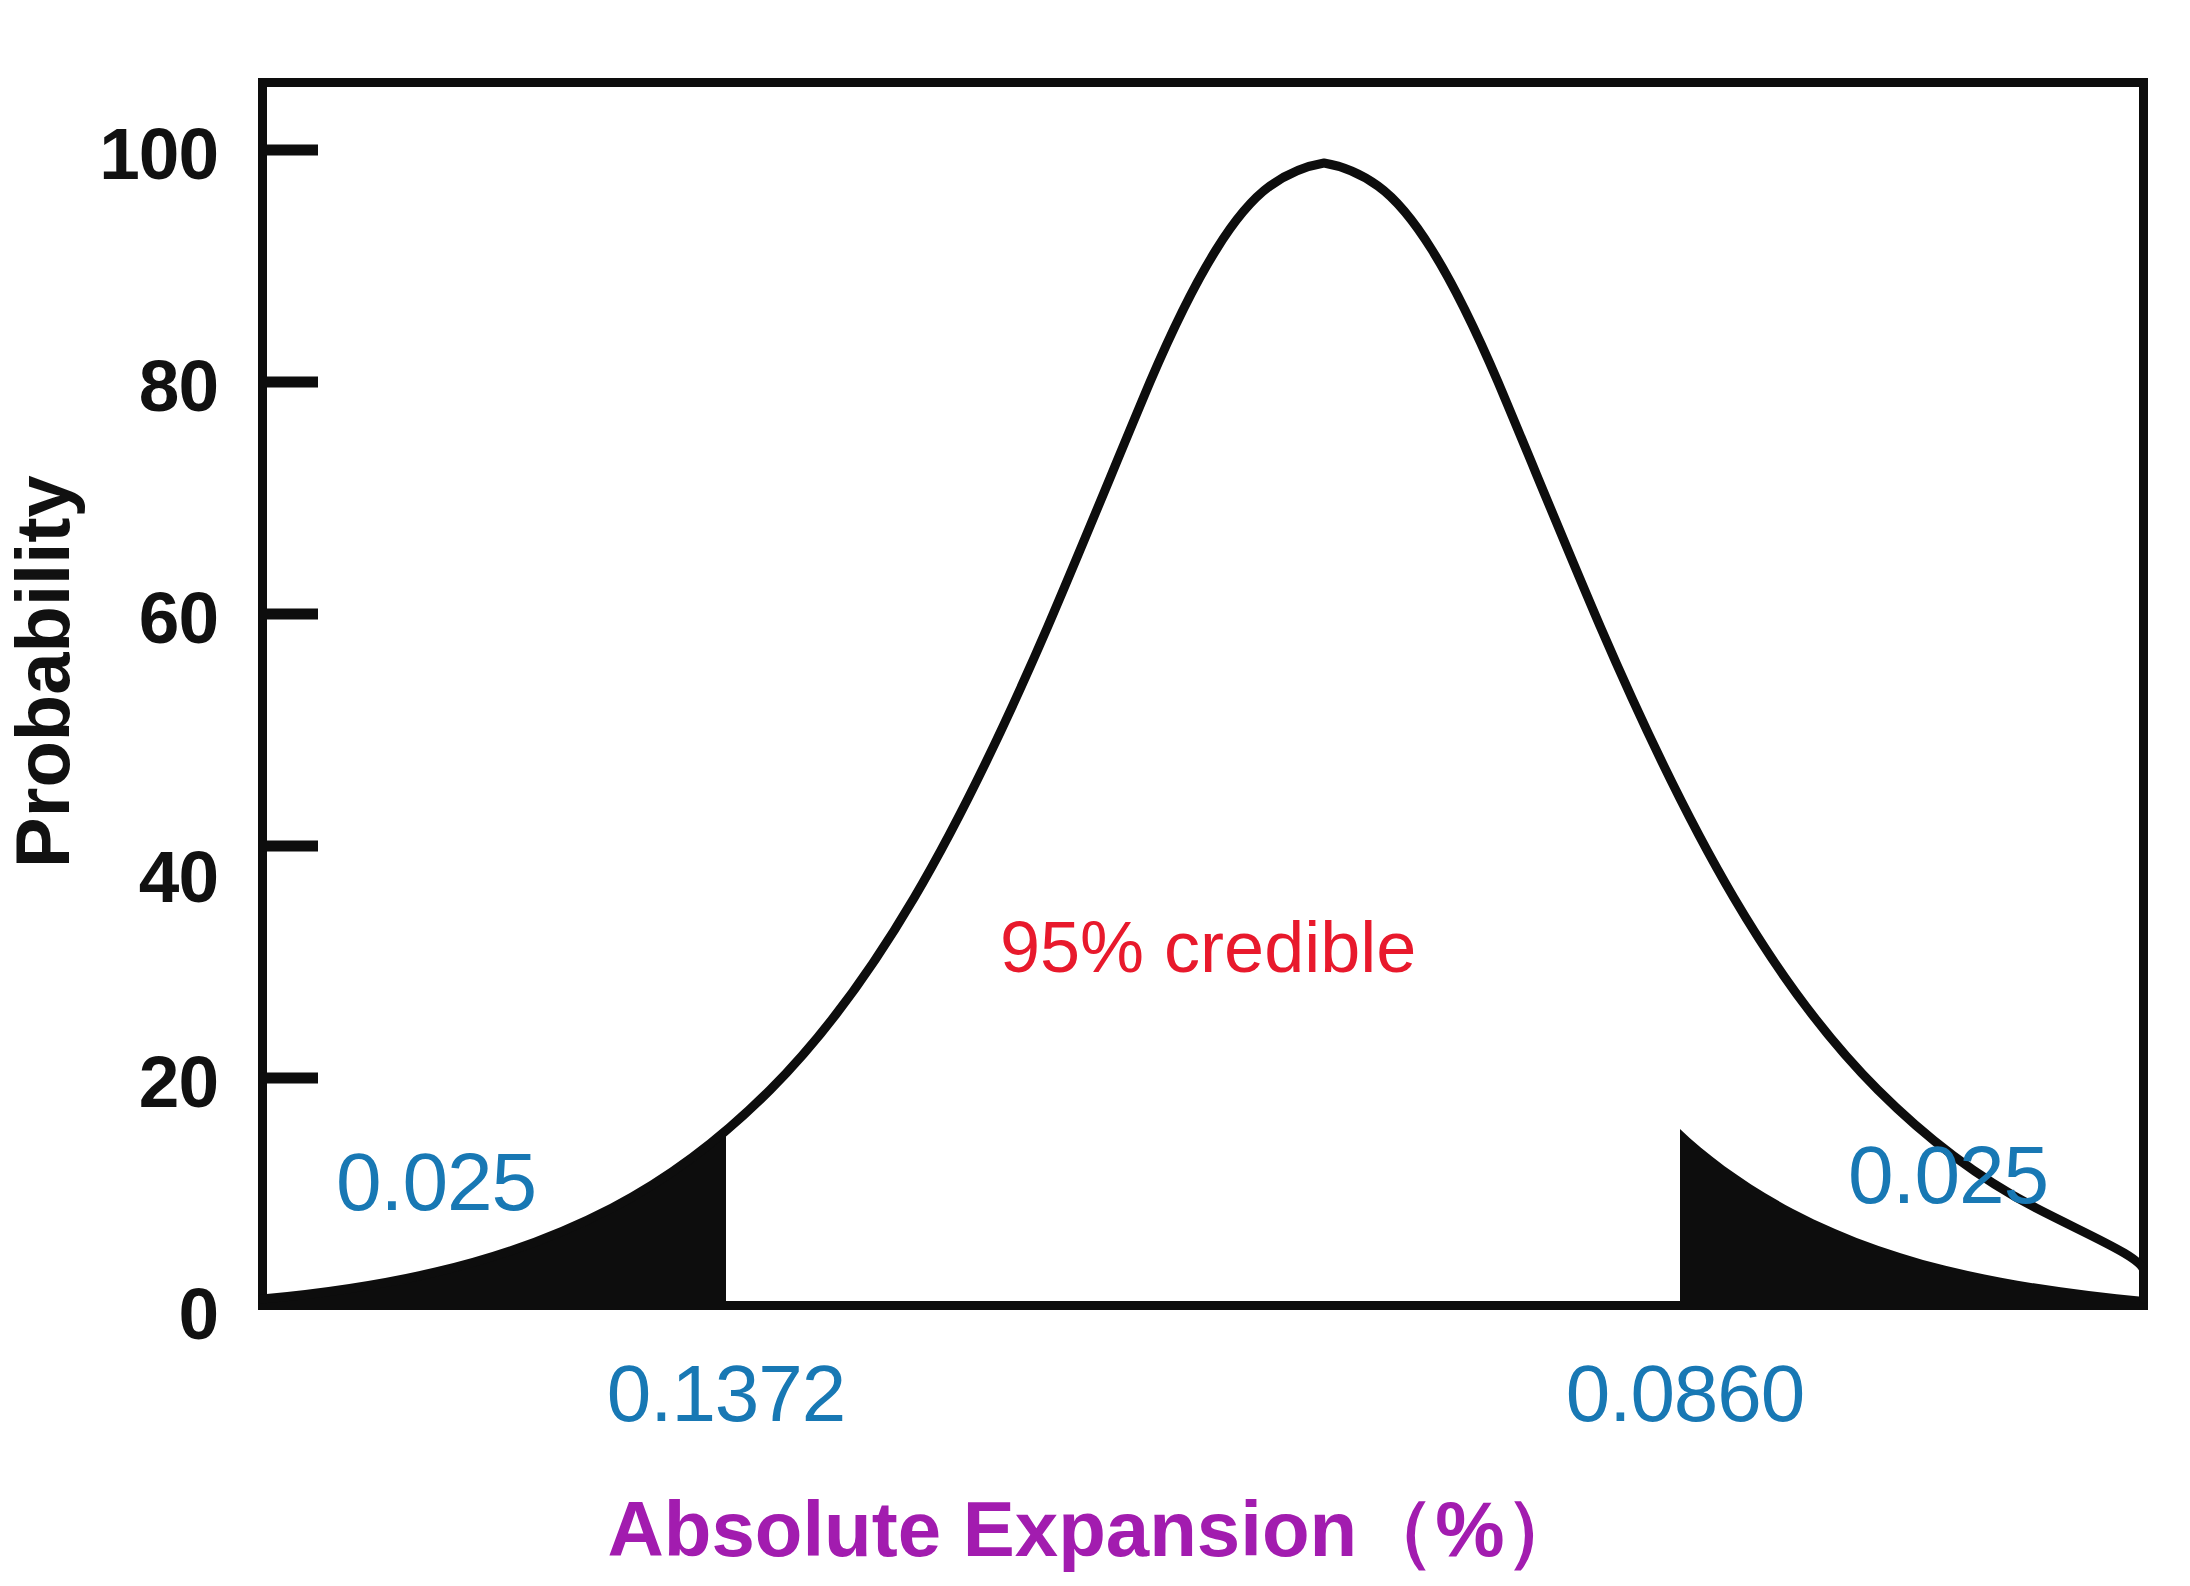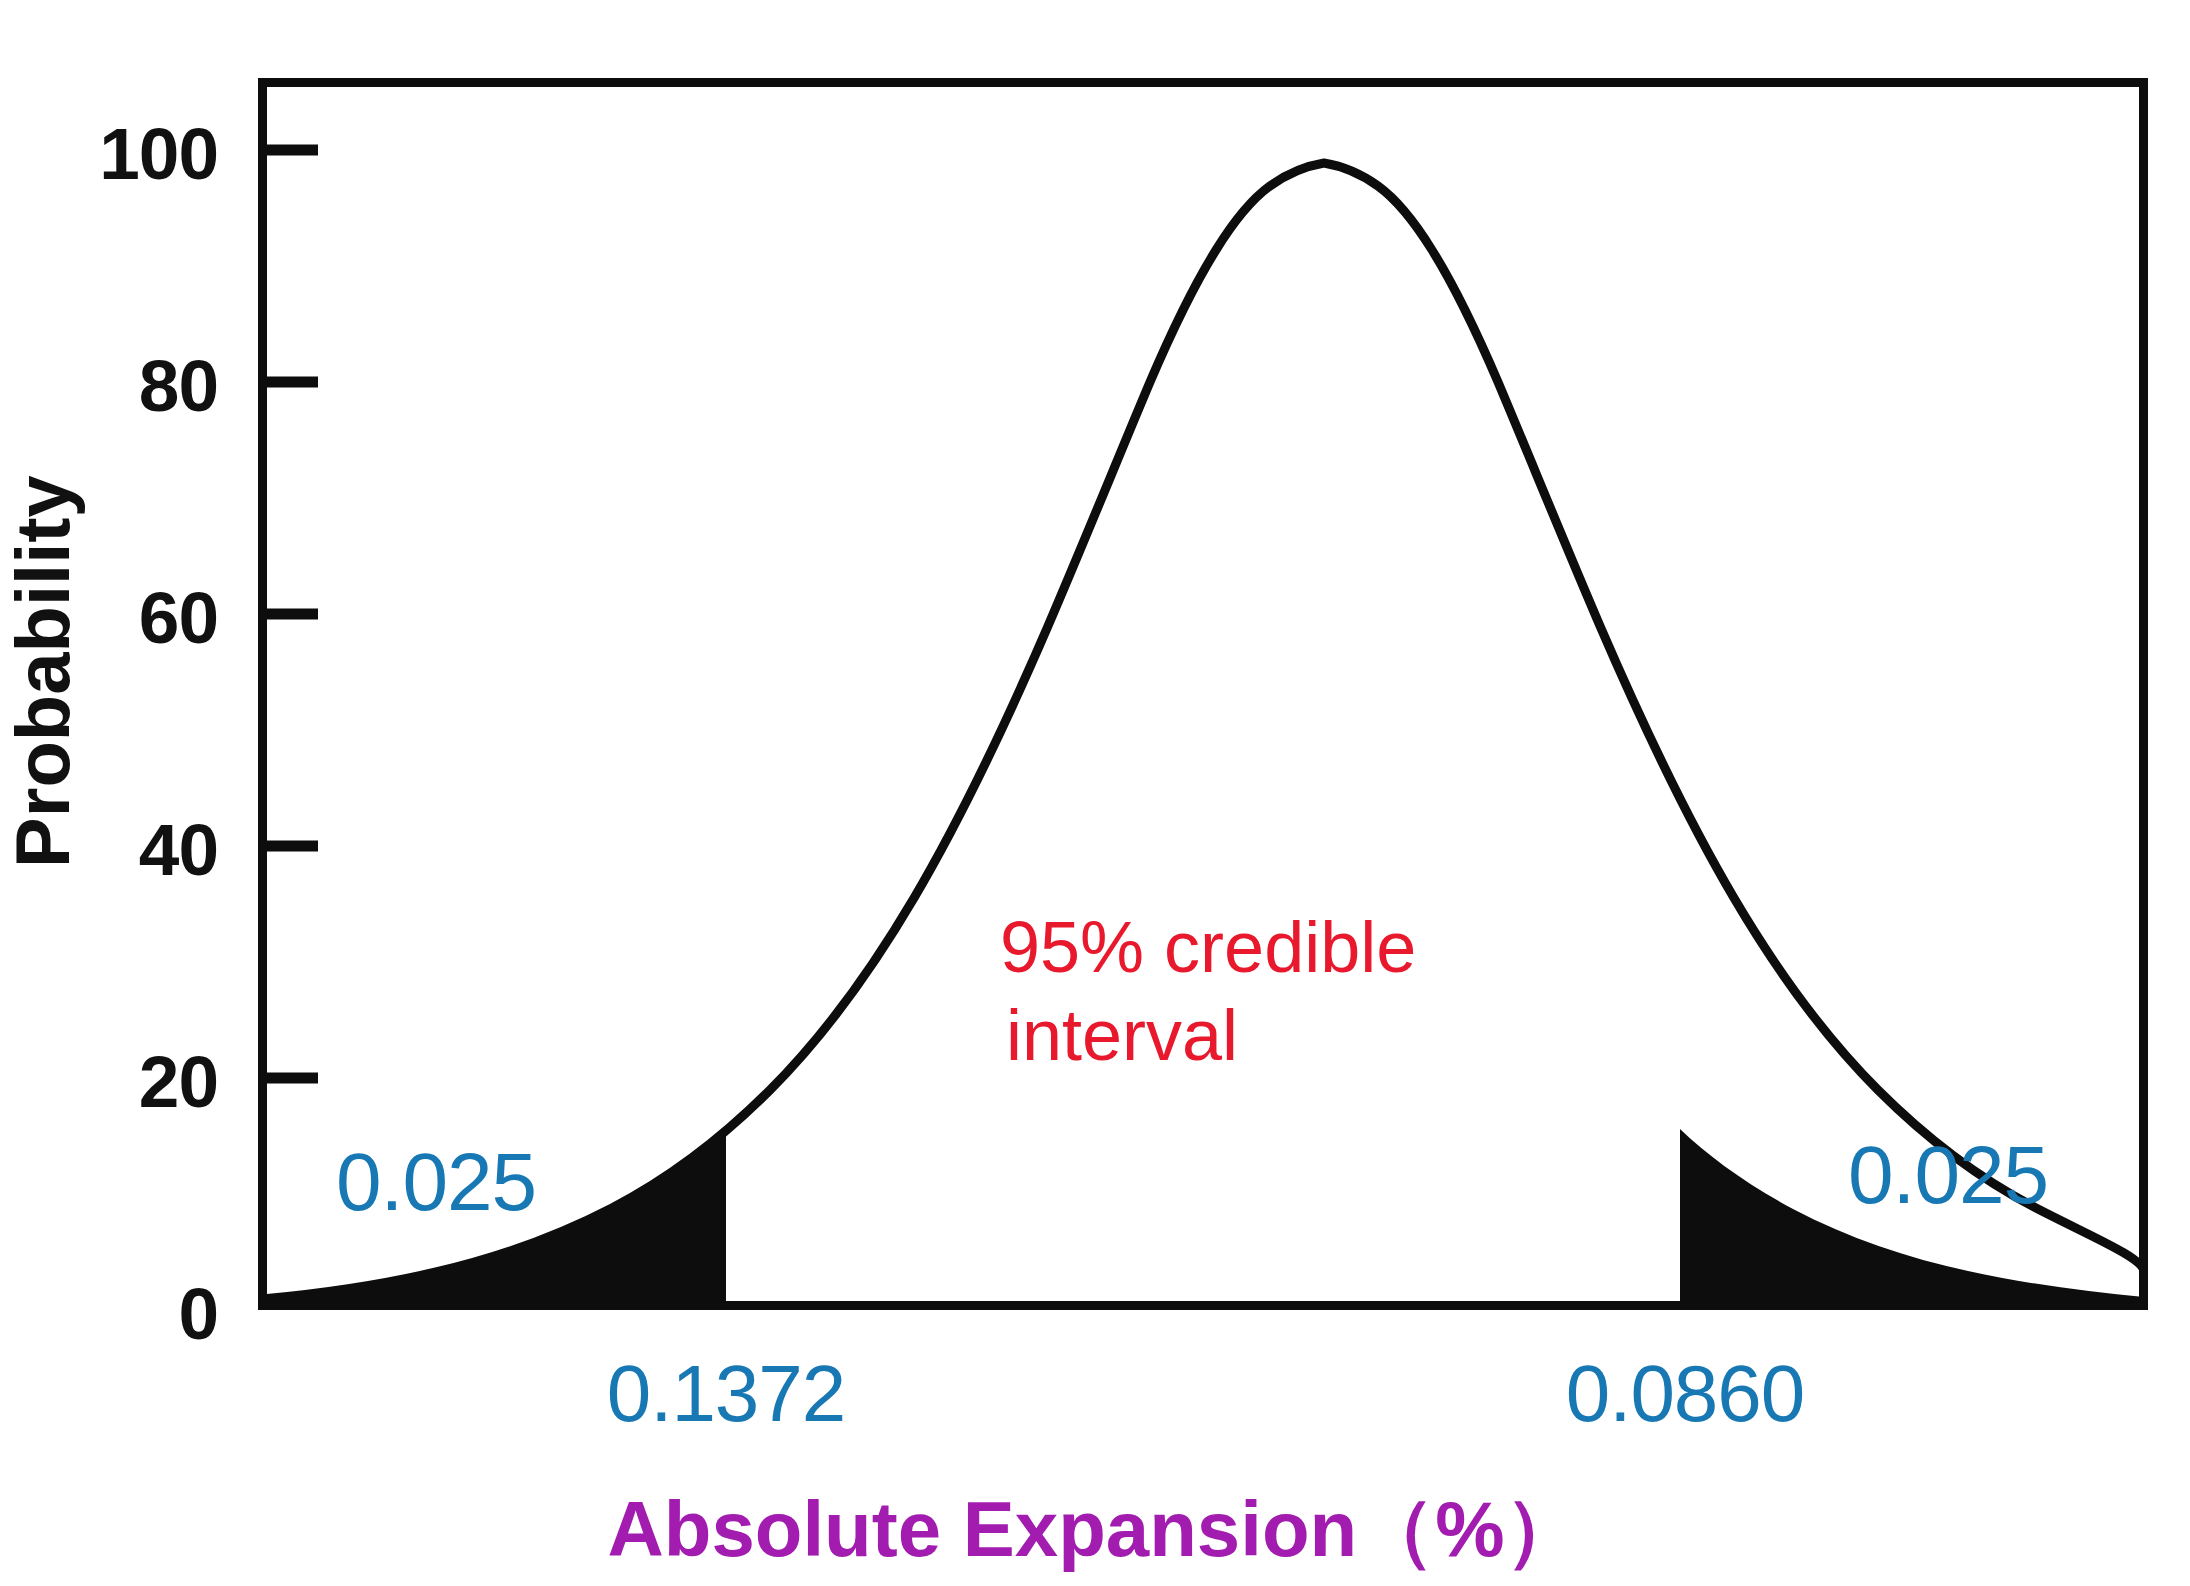--- a/index.html
+++ b/index.html
@@ -130,21 +130,21 @@
 </style>
 </head>
 <body>
 
 <div id="figure">
 
   <div id="ytick-labels">
     <div class="ytick-label" style="top:112px;">100</div>
     <div class="ytick-label" style="top:344px;">80</div>
     <div class="ytick-label" style="top:576px;">60</div>
-    <div class="ytick-label" style="top:808px;text-align:right;">40</div>
+    <div class="ytick-label" style="top:835px;text-align:right;">40</div>
     <div class="ytick-label" style="top:1040px;">20</div>
     <div class="ytick-label" style="top:1272px;">0</div>
   </div>
 
   <div id="y-axis-title">Probability</div>
 
   <div id="plot-frame"></div>
 
   <svg id="plot-svg" viewBox="0 0 1890 1232" preserveAspectRatio="none" xmlns="http://www.w3.org/2000/svg">
 
@@ -189,21 +189,20 @@
       <line x1="4" y1="768" x2="60" y2="768"></line>
       <line x1="4" y1="1000" x2="60" y2="1000"></line>
     </g>
   </svg>
 
   <div class="tail-label" id="tail-label-left">0.025</div>
   <div class="tail-label" id="tail-label-right">0.025</div>
 
   <div id="ci-annotation">
     <span class="ci-line ci-line-1">95% credible</span>
-    <span class="ci-line ci-line-2">interval</span>
   </div>
 
   <div class="xtick-label" style="left:726px;">0.1372</div>
   <div class="xtick-label" style="left:1685px;">0.0860</div>
 
   <div id="x-axis-title">Absolute Expansion（%）</div>
 
 </div>
 
 </body></html>

